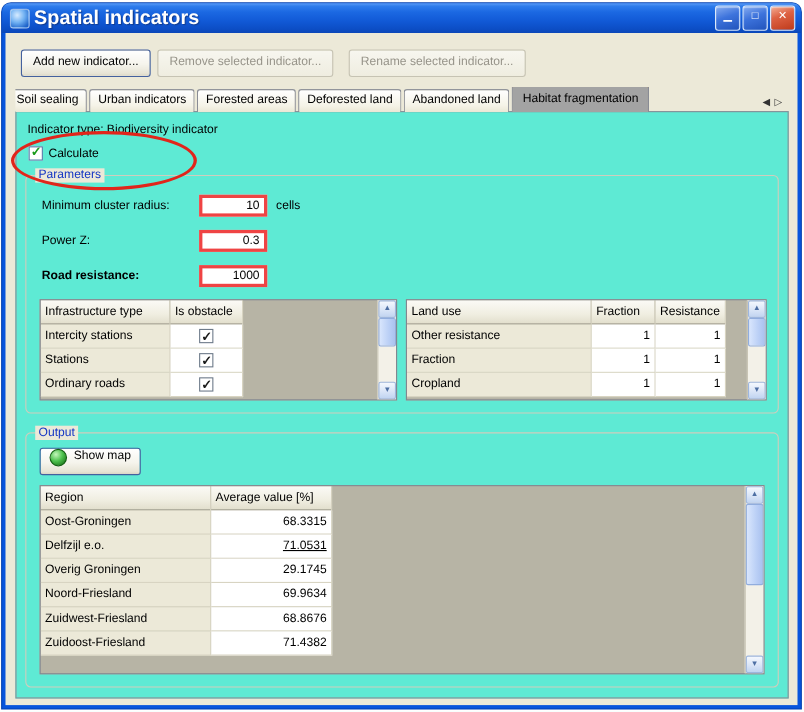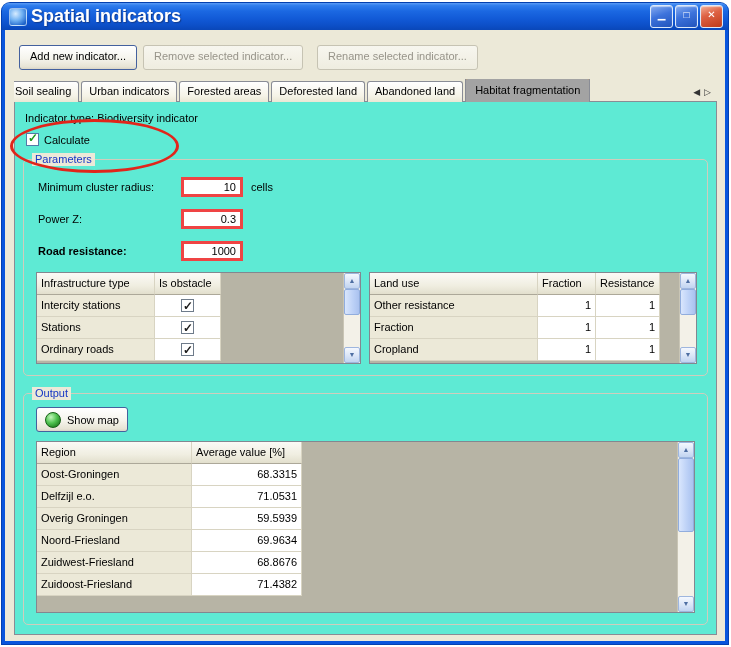--- a/index.html
+++ b/index.html
@@ -56,21 +56,21 @@
   .td.cbc{display:flex;align-items:center;justify-content:center;padding:0;background:#fff;}
   .tfill{flex:1;}
 
   .sb{position:absolute;right:0;top:0;bottom:0;width:17px;background:#F3F1E8;border-left:1px solid #C9C5B5;display:flex;flex-direction:column;box-sizing:border-box;}
   .sb-btn{height:16px;flex:none;background:linear-gradient(180deg,#F4F8FE 0%,#DAE5F7 55%,#C1D4F1 100%);border:1px solid #9EB6DE;border-radius:2px;
     color:#4E6FA3;font-size:7px;line-height:14px;text-align:center;box-sizing:border-box;}
   .sb-track{flex:1;position:relative;}
   .sb-thumb{position:absolute;left:0;right:0;top:0;background:linear-gradient(90deg,#D9E6FD 0%,#BBD0F6 60%,#AAC2EF 100%);
     border:1px solid #91ADDD;border-radius:2px;box-sizing:border-box;}
 
-  .mapbtn{position:absolute;left:12px;top:13px;width:92px;height:25px;border:1px solid #44619E;border-radius:3px;display:flex;align-items:center;gap:6px;
+  .mapbtn{position:absolute;left:12px;top:13px;width:92px;height:25px;border:1px solid #44619E;border-radius:3px;display:flex;align-items:flex-start;gap:6px;
     padding:0 8px;box-sizing:border-box;background:linear-gradient(180deg,#FFFFFF 0%,#F5F4EC 55%,#E7E4D5 90%,#DAD6C6 100%);}
   .globe{width:14px;height:14px;border-radius:50%;flex:none;border:1px solid #156015;
     background:radial-gradient(circle at 35% 30%,#C2F6BA 0%,#4FC24F 45%,#1E7A1E 85%);}
 
   .ellipse{position:absolute;left:5px;top:89px;width:163px;height:48px;border:3px solid #E1251B;border-radius:50%;z-index:10;pointer-events:none;}
 </style>
 </head>
 <body>
 
 <div class="stage">
@@ -220,26 +220,26 @@
                 <div class="td head" style="width:110px;">Average value [%]</div>
                 <div class="tfill"></div>
               </div>
               <div class="tr">
                 <div class="td rowhead" style="width:155px;">Oost-Groningen</div>
                 <div class="td white num" style="width:110px;">68.3315</div>
                 <div class="tfill"></div>
               </div>
               <div class="tr">
                 <div class="td rowhead" style="width:155px;">Delfzijl e.o.</div>
-                <div class="td white num" style="width:110px;">71.0531</div>
+                <div class="td white num" style="width:110px;text-decoration:underline;">71.0531</div>
                 <div class="tfill"></div>
               </div>
               <div class="tr">
                 <div class="td rowhead" style="width:155px;">Overig Groningen</div>
-                <div class="td white num" style="width:110px;">59.5939</div>
+                <div class="td white num" style="width:110px;">29.1745</div>
                 <div class="tfill"></div>
               </div>
               <div class="tr">
                 <div class="td rowhead" style="width:155px;">Noord-Friesland</div>
                 <div class="td white num" style="width:110px;">69.9634</div>
                 <div class="tfill"></div>
               </div>
               <div class="tr">
                 <div class="td rowhead" style="width:155px;">Zuidwest-Friesland</div>
                 <div class="td white num" style="width:110px;">68.8676</div>

